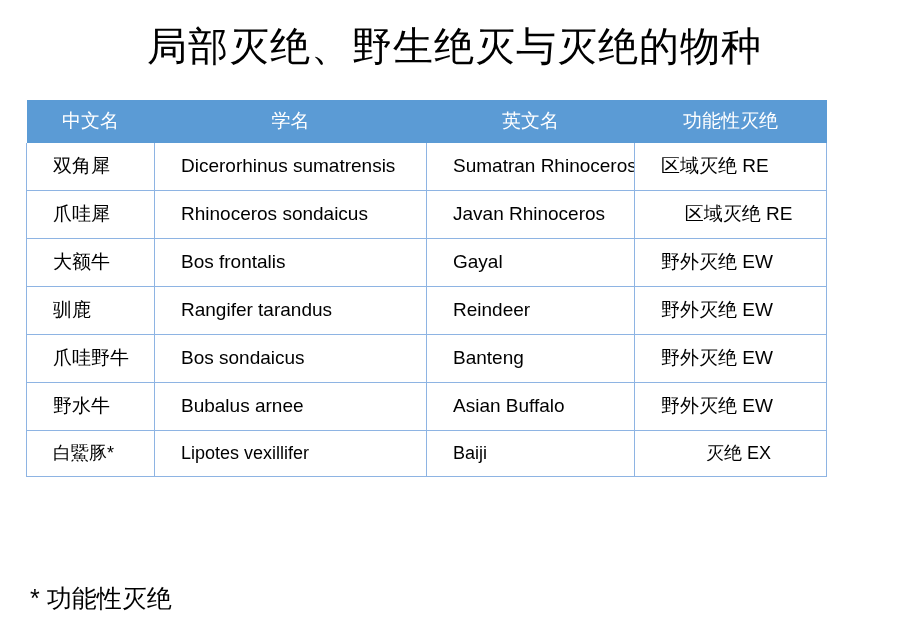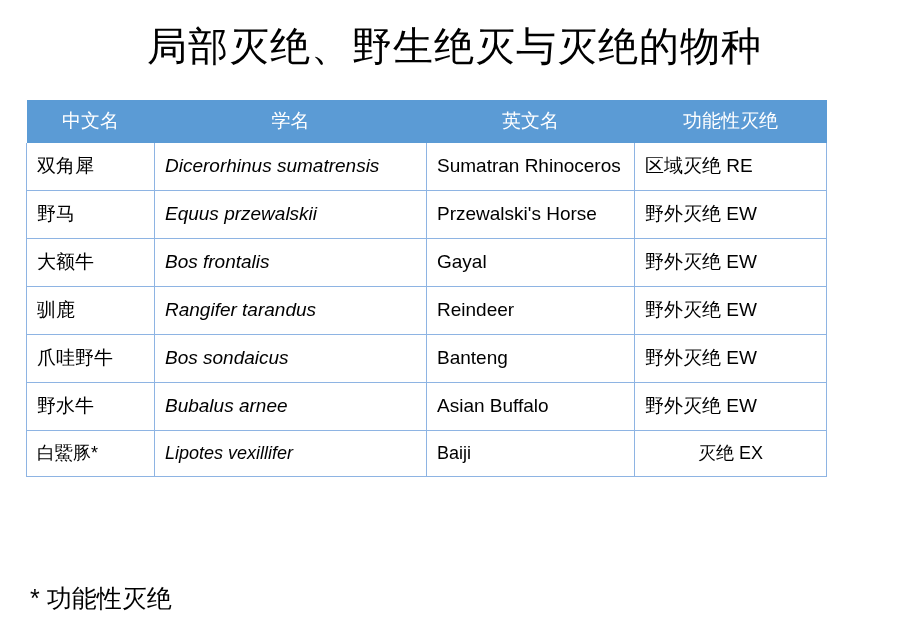--- a/index.html
+++ b/index.html
@@ -56,32 +56,31 @@
     padding: 8px 10px 9px 10px;
     height: 24px;
     border: none;
   }
   table.species thead th.center {
     text-align: center;
   }
   table.species tbody td {
     font-size: 19px;
     color: #000000;
-    padding: 10px 10px 11px 10px;
+    padding: 10px 10px 11px 26px;
     border-bottom: 1px solid #8eb4e3;
     border-right: 1px solid #8eb4e3;
     vertical-align: middle;
     white-space: nowrap;
     overflow: hidden;
   }
   table.species tbody td:first-child {
     border-left: 1px solid #8eb4e3;
   }
   table.species tbody td.sci {
-    font-style: italic;
   }
   table.species tbody td.center {
     text-align: center;
   }
   table.species tbody tr.last td {
     font-size: 18px;
     margin-left: 44px;
   }
   .footnote {
     position: absolute;
@@ -115,24 +114,24 @@
         </tr>
       </thead>
       <tbody>
         <tr>
           <td>双角犀</td>
           <td class="sci">Dicerorhinus sumatrensis</td>
           <td>Sumatran Rhinoceros</td>
           <td>区域灭绝 RE</td>
         </tr>
         <tr>
-          <td>野马</td>
-          <td class="sci">Equus przewalskii</td>
-          <td>Przewalski's Horse</td>
-          <td>野外灭绝 EW</td>
+          <td>爪哇犀</td>
+          <td class="sci">Rhinoceros sondaicus</td>
+          <td>Javan Rhinoceros</td>
+          <td class="center">区域灭绝 RE</td>
         </tr>
         <tr>
           <td>大额牛</td>
           <td class="sci">Bos frontalis</td>
           <td>Gayal</td>
           <td>野外灭绝 EW</td>
         </tr>
         <tr>
           <td>驯鹿</td>
           <td class="sci">Rangifer tarandus</td>

